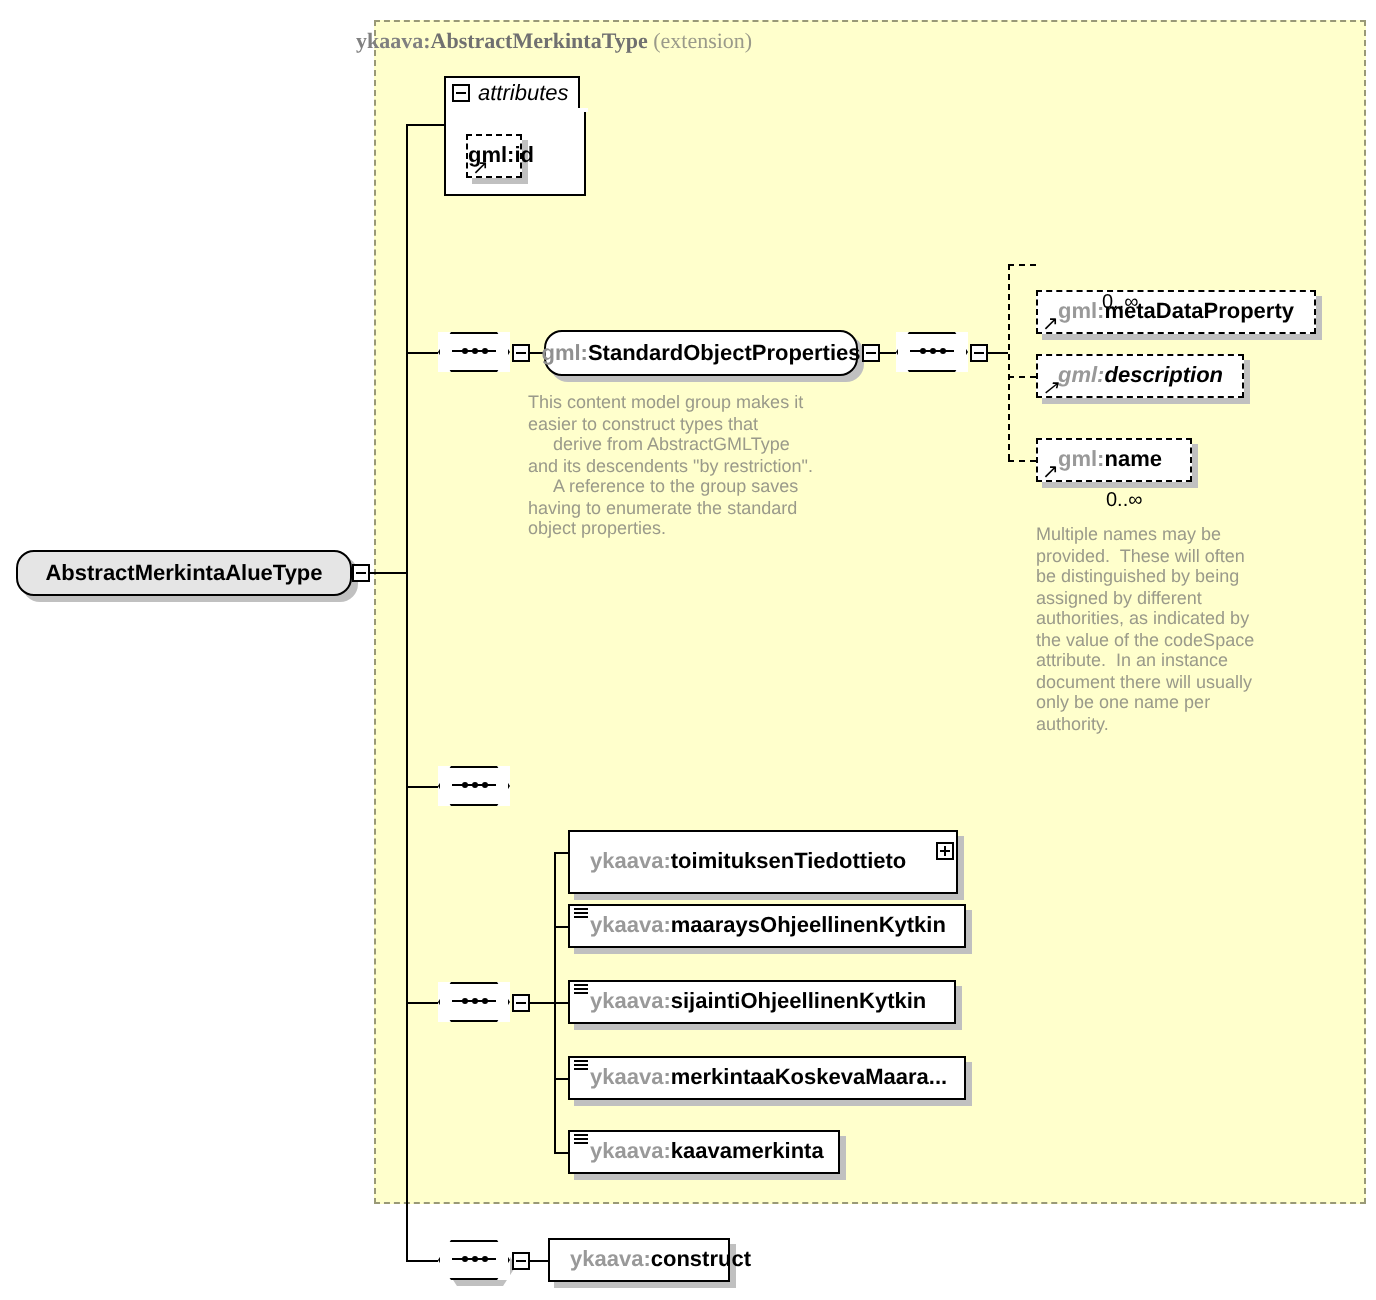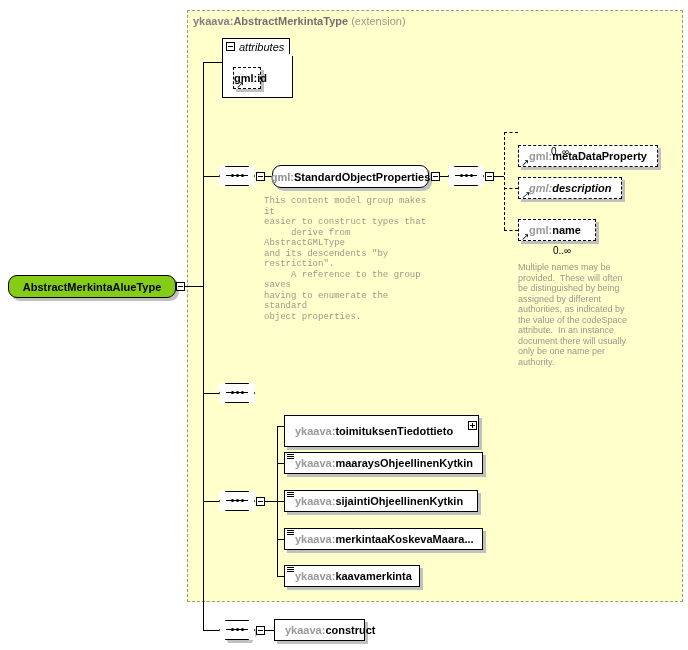--- a/index.html
+++ b/index.html
@@ -52,21 +52,21 @@
   .pm::before{
     content:"";position:absolute;left:1px;top:3px;width:5px;height:1px;background:#000;
   }
   .pm.plus::after{
     content:"";position:absolute;left:3px;top:1px;width:1px;height:5px;background:#000;
   }
 
   
   .typebox{
     position:absolute;
-    background:#84cc16;
+    background:#e5e5e5;
     border:1px solid #000;
     border-radius:9px;
     box-sizing:border-box;
     display:flex;align-items:center;justify-content:center;
     font-weight:bold;font-size:11px;
     white-space:nowrap;
     box-shadow:3px 3px 0 #c0c0c0;
   }
   .typebox .lbl{padding:0 8px;}
 
@@ -156,38 +156,38 @@
 
   
   .annot{
     position:absolute;
     color:#9a9a8a;
     font-size:9px;
     line-height:10.5px;
     white-space:pre-wrap;
     font-family:"Liberation Sans", sans-serif;
   }
-  .annot.c{text-align:center;font-family:Liberation Mono, monospace;}
+  .annot.c{text-align:center;}
 
   
   .card{
     position:absolute;
     font-size:10px;
     color:#000;
     white-space:nowrap;
   }
 </style>
 </head>
 <body>
 
 <div id="stage">
 
   <div class="ext-box" style="left:187px;top:10px;width:496px;height:592px;"></div>
 
-  <div class="ext-title" style="left:193px;top:15px;">
+  <div class="ext-title" style="left:178px;top:15px;font-family:Liberation Serif, serif;">
     <span class="ns">ykaava:</span><span class="nm">AbstractMerkintaType</span>
     <span class="sfx">(extension)</span>
   </div>
 
   <div class="typebox" style="left:8px;top:275px;width:168px;height:23px;">
     <span class="lbl">AbstractMerkintaAlueType</span>
   </div>
   <div class="pm" style="left:176px;top:282px;"></div>
 
   <div class="ln-h" style="left:185px;top:286px;width:19px;"></div>

